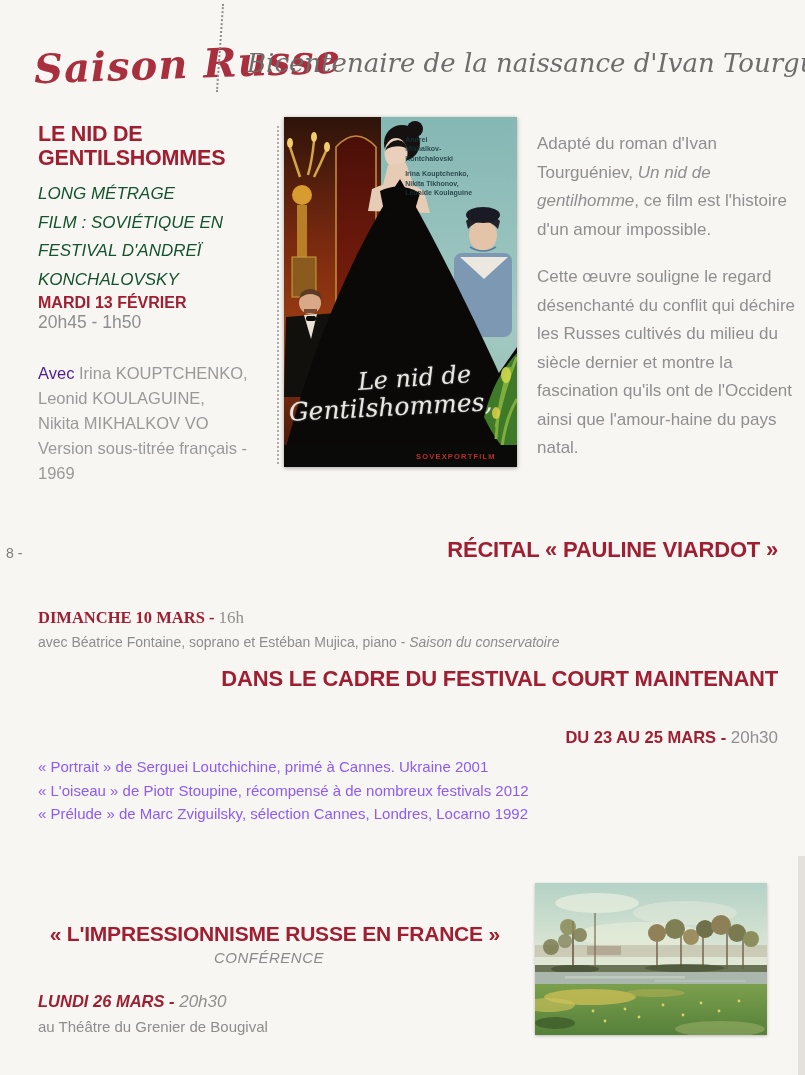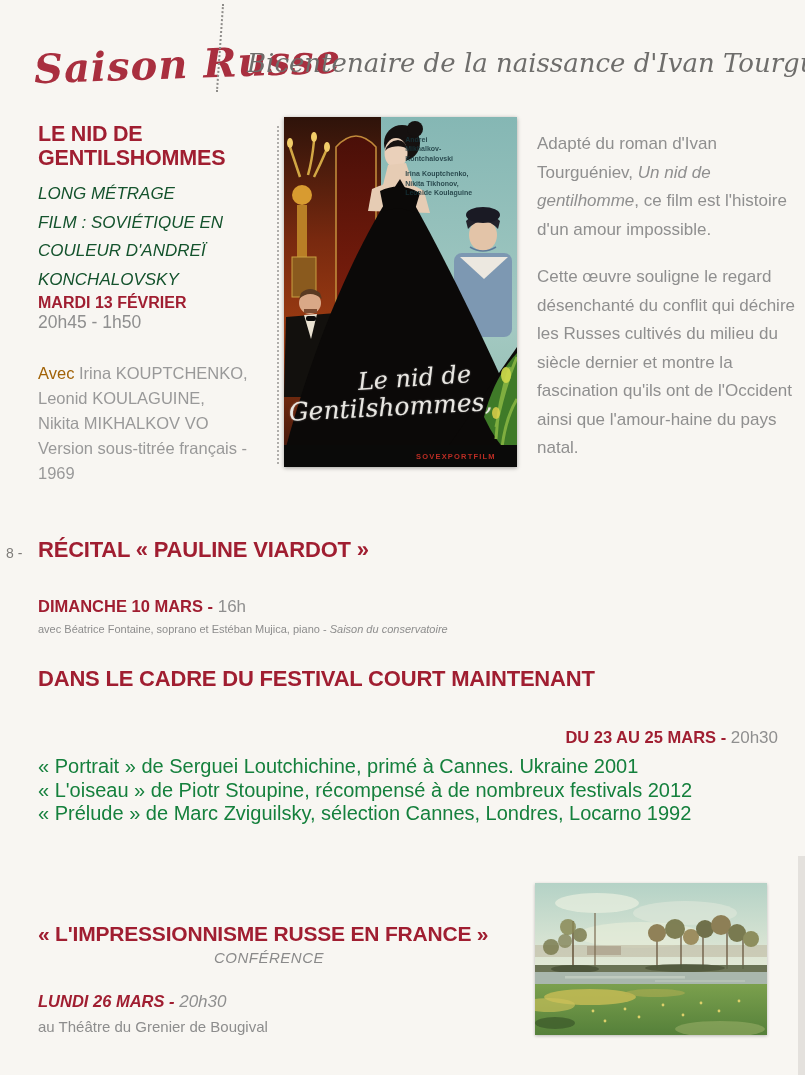--- a/index.html
+++ b/index.html
@@ -26,21 +26,21 @@
     font-family:"DejaVu Serif", serif; font-style:italic;
     font-size:26px; color:#6e6d6b; letter-spacing:0px; white-space:nowrap;
   }
   
   .film-left { position:absolute; left:38px; top:122px; width:238px; }
   .film-title { color:#a01e31; font-weight:bold; font-size:21.5px; line-height:24px; letter-spacing:-0.2px; }
   .film-subtitle { margin-top:10px; color:#14532d; font-style:italic; font-size:17px; line-height:28.5px; }
   .film-date { color:#a01e31; font-weight:bold; font-size:16px; }
   .film-time { color:#8f8f8f; font-size:17.5px; }
   .film-cast { margin-top:28px; color:#999; font-size:16.5px; line-height:25px; }
-  .cast-prefix { color:#a16207; }
+  .cast-prefix { color:#4c1d95; }
   .col-divider {
     position:absolute; left:277px; top:126px; height:338px; width:0;
     border-left:2px dotted #b0aeab;
   }
   
   .poster {
     position:absolute; left:284px; top:117px; width:233px; height:350px;
     box-shadow:0 1px 4px rgba(0,0,0,.35); background:#8fb8b2; overflow:hidden;
   }
   .poster svg { display:block; }
@@ -60,30 +60,30 @@
     position:absolute; left:132px; top:335px; color:#bb2d24;
     font-size:7.5px; font-weight:bold; letter-spacing:1.2px;
   }
   
   .film-right { position:absolute; left:537px; top:130px; width:272px;
     color:#8f8f8f; font-size:17px; line-height:28.5px; }
   .film-right p + p { margin-top:19px; }
   .film-right .it { font-style:italic; }
   
   .page-number { position:absolute; left:6px; top:545px; color:#7f7d7a; font-size:14px; }
-  .section-title { color:#a01e31; font-weight:bold; font-size:22px; letter-spacing:-0.2px; }
+  .section-title { color:#a01e31; font-weight:bold; font-size:22px; letter-spacing:-0.2px;text-align:right; }
   .recital { position:absolute; left:38px; top:537px; width:740px; }
   .date-row { color:#a01e31; font-weight:bold; font-size:16.5px; }
   .date-row .time { color:#8f8f8f; font-weight:normal; font-size:17px; }
-  .recital .date-row { margin-top:34px; }
-  .recital-line { margin-top:6px; color:#8d8d8d; font-size:11px; }
+  .recital .date-row { margin-top:45px;font-family:Liberation Serif, serif; }
+  .recital-line { margin-top:6px; color:#8d8d8d; font-size:14px; }
   .recital-line .it { font-style:italic; }
   .festival { position:absolute; left:38px; top:666px; width:740px; }
   .festival .date-row { margin-top:36px;text-align:right; }
-  .festival-films { margin-top:7px; color:#15803d; font-size:20px; line-height:23.5px; }
+  .festival-films { margin-top:7px; color:#8b5cf6; font-size:15px; line-height:23.5px; }
   .conference { position:absolute; left:38px; top:922px; width:462px; }
   .conference .section-title { font-size:21px; }
   .conference-sub { margin-top:3px; text-align:center; color:#8a8a8a;
     font-style:italic; font-size:15px; letter-spacing:.5px; }
   .conference .date-row { margin-top:26px;font-style:italic; }
   .conference-venue { margin-top:6px; color:#8d8d8d; font-size:15px; }
   
   .painting {
     position:absolute; left:535px; top:883px; width:232px; height:152px;
     box-shadow:0 1px 3px rgba(0,0,0,.25); overflow:hidden;
@@ -103,21 +103,21 @@
   <div class="header-subtitle">Bicentenaire de la naissance d'Ivan Tourguéniev</div>
 
   <div class="film-left">
     <div class="film-title">
       <div>LE NID DE</div>
       <div>GENTILSHOMMES</div>
     </div>
     <div class="film-subtitle">
       <div>LONG MÉTRAGE</div>
       <div>FILM : SOVIÉTIQUE EN</div>
-      <div>COULEUR D'ANDREÏ</div>
+      <div>FESTIVAL D'ANDREÏ</div>
       <div>KONCHALOVSKY</div>
     </div>
     <div class="film-date">MARDI 13 FÉVRIER</div>
     <div class="film-time">20h45 - 1h50</div>
     <div class="film-cast">
       <div><span class="cast-prefix">Avec </span><span>Irina KOUPTCHENKO,</span></div>
       <div>Leonid KOULAGUINE,</div>
       <div>Nikita MIKHALKOV VO</div>
       <div>Version sous-titrée français - 1969</div>
     </div>

